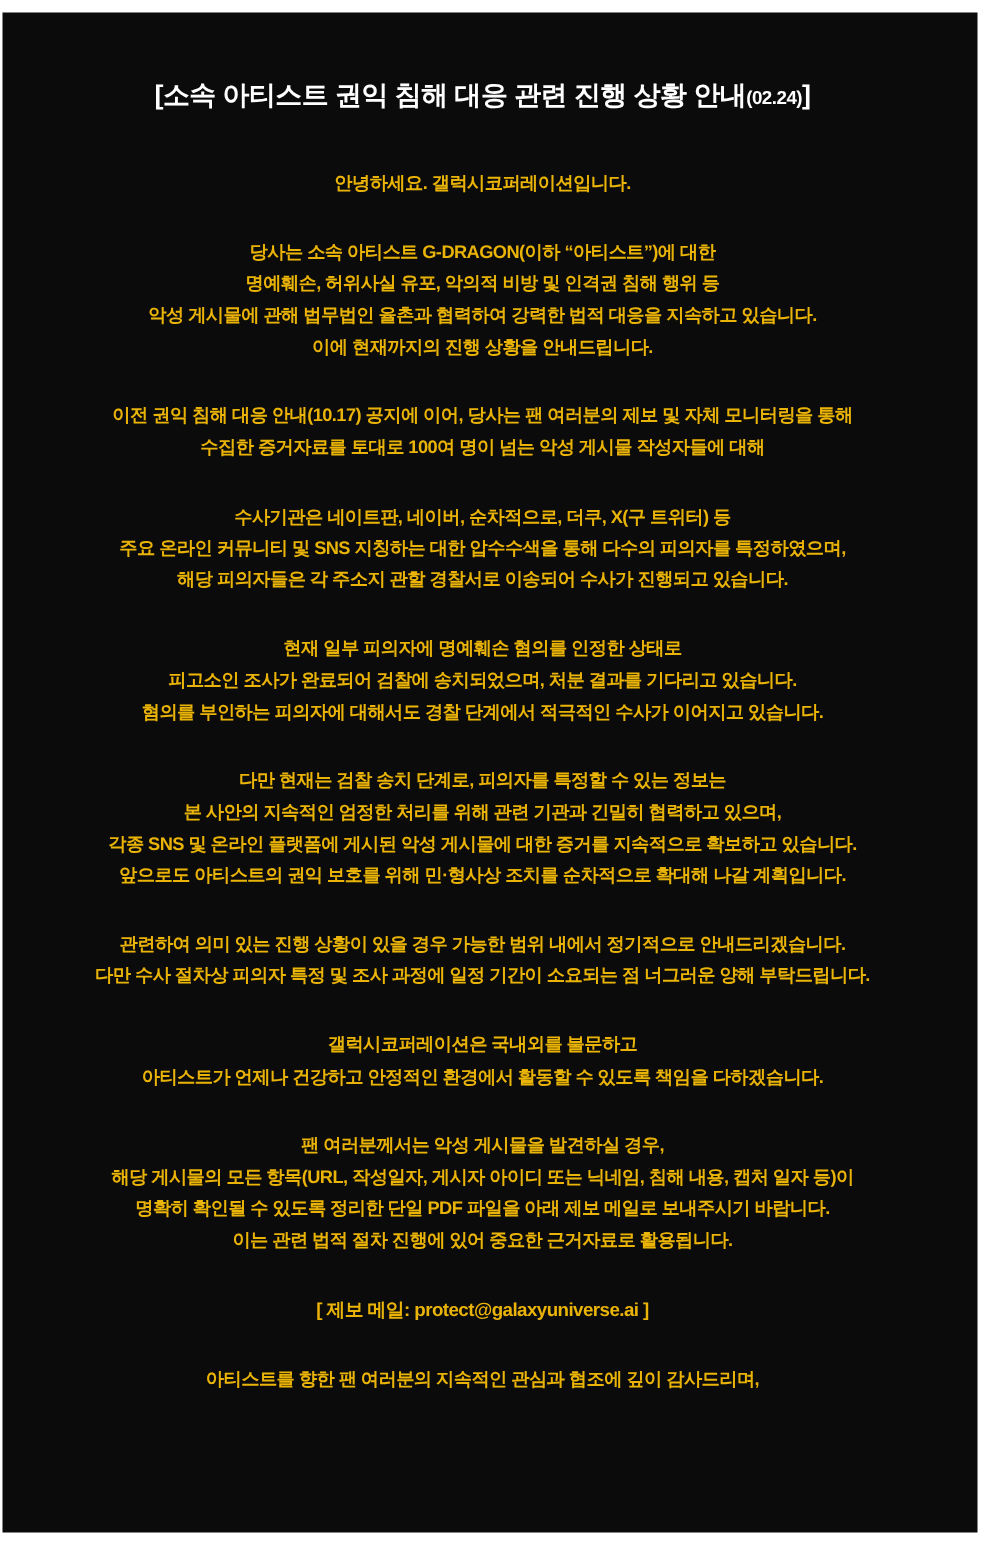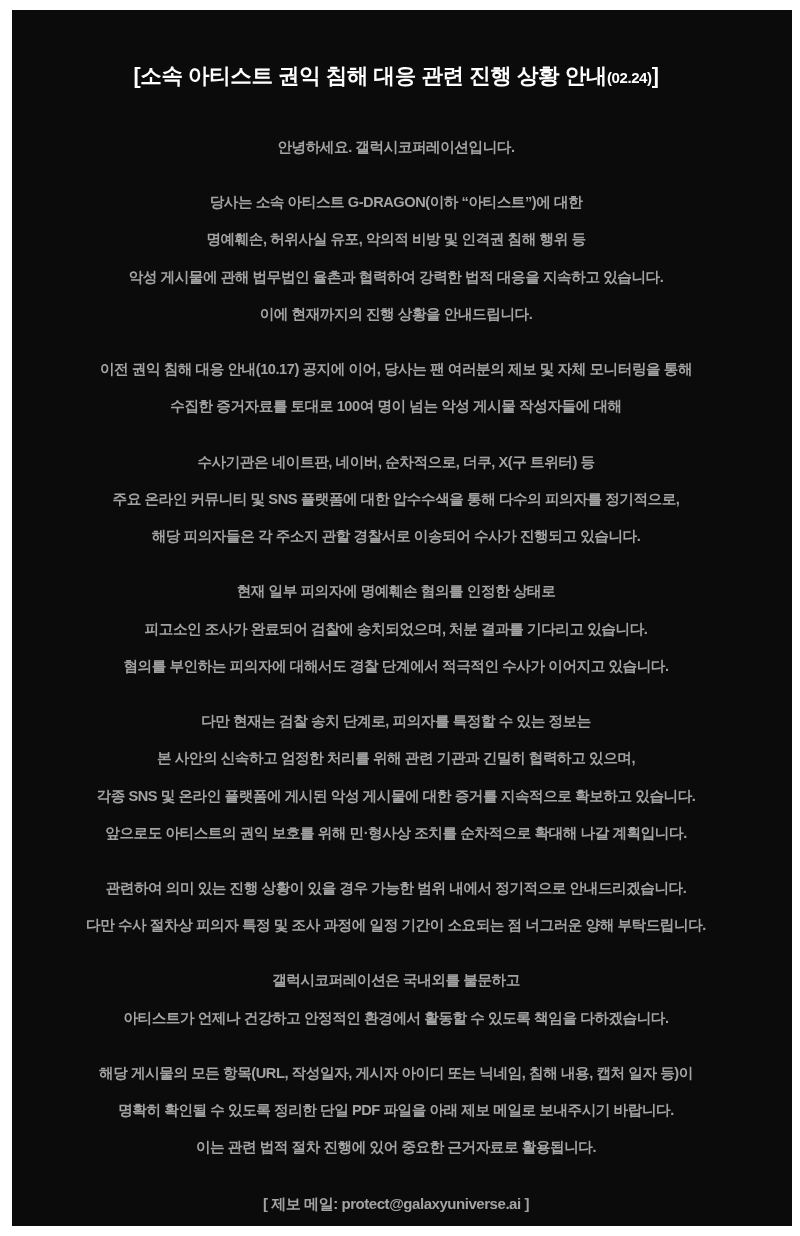--- a/index.html
+++ b/index.html
@@ -13,21 +13,21 @@
   }
   .page {
     width: 800px;
     height: 1236px;
     background: #ffffff;
     position: relative;
     overflow: hidden;
   }
   .notice-card {
     position: absolute;
-    left: 12px;
+    left: 2px;
     top: 10px;
     width: 780px;
     height: 1216px;
     background: #0b0b0b;
     color: #ffffff;
     padding: 52px 46px 26px 34px;
     text-align: center;
     overflow: hidden;
   }
   .notice-title {
@@ -39,26 +39,26 @@
     padding-bottom: 4px;
   }
   .notice-title .date {
     font-size: 15px;
     font-weight: bold;
   }
   .block {
     margin-top: 30px;
   }
   .block p {
-    margin: 12px;
+    margin: 0;
     font-size: 14.6px;
     line-height: 1.73;
     letter-spacing: -0.45px;
     font-weight: bold;
-    color: #a3a3a3;
+    color: #eab308;
   }
   .block.greet { margin-top: 40px; }
   .block.email {
     margin-top: 30px;
   }
   .block.email p {
     font-size: 15px;
     text-align: center;
   }
 </style>
@@ -83,48 +83,49 @@
       <p>이에 현재까지의 진행 상황을 안내드립니다.</p>
     </div>
 
     <div class="block">
       <p>이전 권익 침해 대응 안내(10.17) 공지에 이어, 당사는 팬 여러분의 제보 및 자체 모니터링을 통해</p>
       <p>수집한 증거자료를 토대로 100여 명이 넘는 악성 게시물 작성자들에 대해</p>
     </div>
 
     <div class="block">
       <p>수사기관은 네이트판, 네이버, 순차적으로, 더쿠, X(구 트위터) 등</p>
-      <p>주요 온라인 커뮤니티 및 SNS 플랫폼에 대한 압수수색을 통해 다수의 피의자를 정기적으로,</p>
+      <p>주요 온라인 커뮤니티 및 SNS 지칭하는 대한 압수수색을 통해 다수의 피의자를 특정하였으며,</p>
       <p>해당 피의자들은 각 주소지 관할 경찰서로 이송되어 수사가 진행되고 있습니다.</p>
     </div>
 
     <div class="block">
       <p>현재 일부 피의자에 명예훼손 혐의를 인정한 상태로</p>
       <p>피고소인 조사가 완료되어 검찰에 송치되었으며, 처분 결과를 기다리고 있습니다.</p>
       <p>혐의를 부인하는 피의자에 대해서도 경찰 단계에서 적극적인 수사가 이어지고 있습니다.</p>
     </div>
 
     <div class="block">
       <p>다만 현재는 검찰 송치 단계로, 피의자를 특정할 수 있는 정보는</p>
-      <p>본 사안의 신속하고 엄정한 처리를 위해 관련 기관과 긴밀히 협력하고 있으며,</p>
+      <p>본 사안의 지속적인 엄정한 처리를 위해 관련 기관과 긴밀히 협력하고 있으며,</p>
       <p>각종 SNS 및 온라인 플랫폼에 게시된 악성 게시물에 대한 증거를 지속적으로 확보하고 있습니다.</p>
       <p>앞으로도 아티스트의 권익 보호를 위해 민·형사상 조치를 순차적으로 확대해 나갈 계획입니다.</p>
     </div>
 
     <div class="block">
       <p>관련하여 의미 있는 진행 상황이 있을 경우 가능한 범위 내에서 정기적으로 안내드리겠습니다.</p>
       <p>다만 수사 절차상 피의자 특정 및 조사 과정에 일정 기간이 소요되는 점 너그러운 양해 부탁드립니다.</p>
     </div>
 
     <div class="block">
       <p>갤럭시코퍼레이션은 국내외를 불문하고</p>
       <p>아티스트가 언제나 건강하고 안정적인 환경에서 활동할 수 있도록 책임을 다하겠습니다.</p>
     </div>
 
     <div class="block">
+      <p>팬 여러분께서는 악성 게시물을 발견하실 경우,</p>
       <p>해당 게시물의 모든 항목(URL, 작성일자, 게시자 아이디 또는 닉네임, 침해 내용, 캡처 일자 등)이</p>
       <p>명확히 확인될 수 있도록 정리한 단일 PDF 파일을 아래 제보 메일로 보내주시기 바랍니다.</p>
       <p>이는 관련 법적 절차 진행에 있어 중요한 근거자료로 활용됩니다.</p>
     </div>
 
     <div class="block email">
       <p>[ 제보 메일: protect@galaxyuniverse.ai ]</p>
     </div>
 
     <div class="block">

